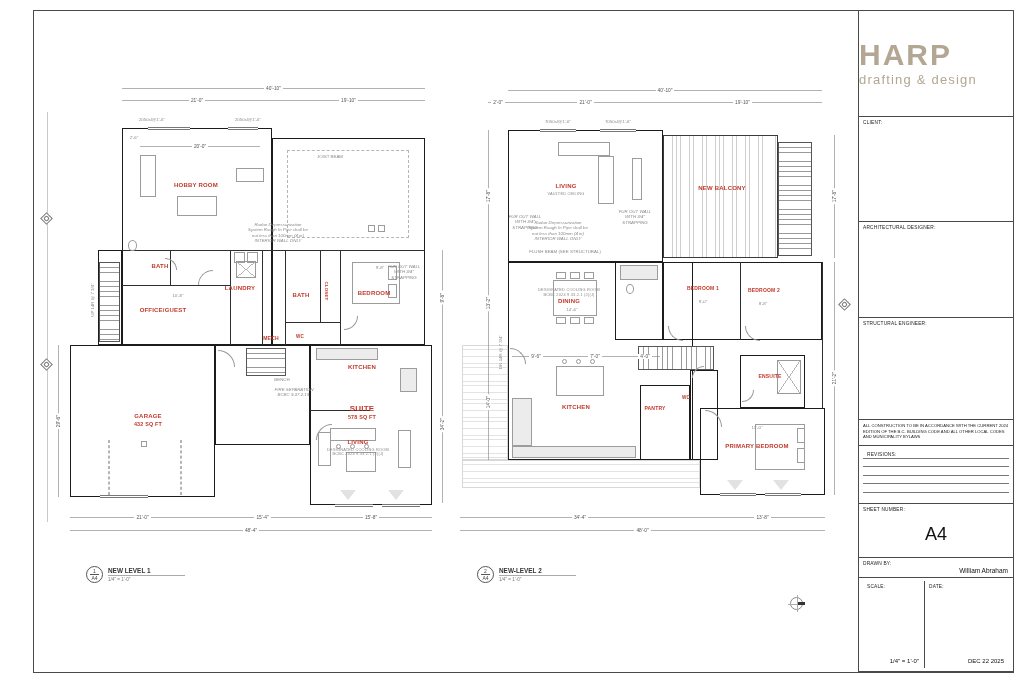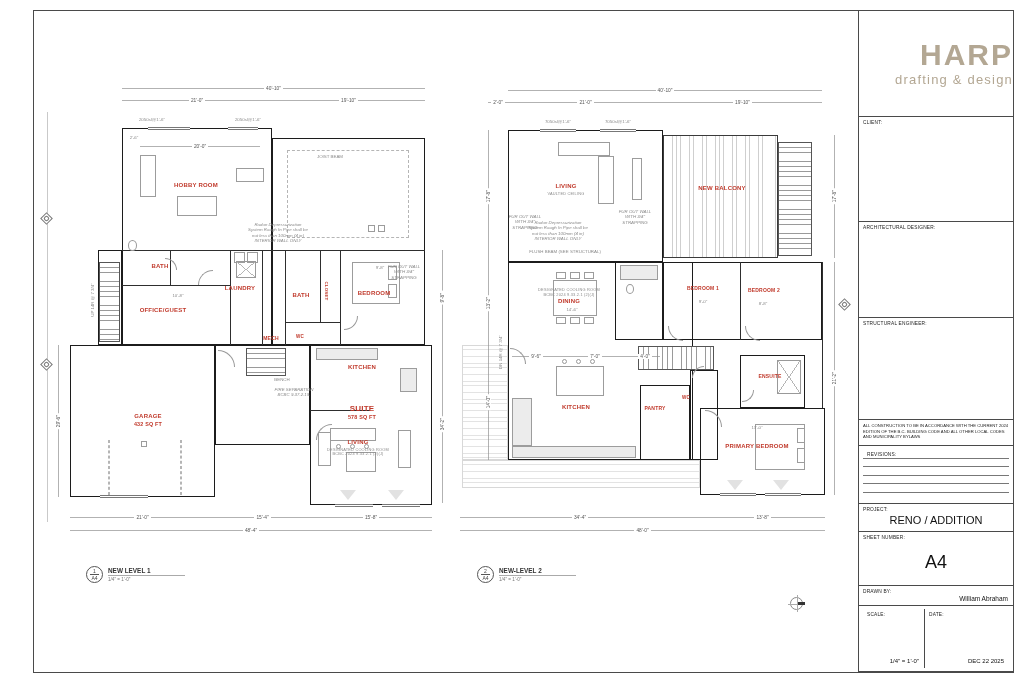--- a/index.html
+++ b/index.html
@@ -54,21 +54,21 @@
   
   .target{position:absolute;width:13px;height:13px;border:0.8px solid #8a8a8a;border-radius:50%;}
   .target::before{content:"";position:absolute;left:-3px;right:-3px;top:50%;height:0.7px;background:#aaa;}
   .target::after{content:"";position:absolute;top:-3px;bottom:-3px;left:50%;width:0.7px;background:#aaa;}
   .target .q{position:absolute;left:50%;top:calc(50% - 1.4px);width:8px;height:2.8px;background:#333;}
   
   .frame{position:absolute;left:33px;top:10px;width:981px;height:663px;border:1px solid #4a4a4a;}
   .tb{position:absolute;left:858px;top:10px;width:156px;height:663px;background:#fff;border:1px solid #4a4a4a;display:flex;flex-direction:column;}
   .tb section{border-bottom:1px solid #4a4a4a;position:relative;padding:3px 4px;}
   .tb .lbl{font-size:4.8px;color:#222;letter-spacing:.2px;}
-  .logo{height:106px;display:flex;flex-direction:column;align-items:flex-end;justify-content:center;border-bottom:1px solid #4a4a4a;}
+  .logo{height:106px;display:flex;flex-direction:column;align-items:flex-start;justify-content:center;border-bottom:1px solid #4a4a4a;}
   .logo .word{font-size:30px;font-weight:bold;color:var(--tan);letter-spacing:2px;line-height:1;}
   .logo .tag{font-size:13px;color:var(--tan);letter-spacing:1.2px;margin-top:2px;}
   .sec-client{height:105px;} .sec-arch{height:96px;} .sec-struct{height:102px;}
   .sec-note{height:26px;} .sec-note p{font-size:4.2px;color:#222;line-height:1.35;}
   .sec-rev{height:58px;display:flex;flex-direction:column;padding:0;}
   .sec-rev .lbl{padding:3px 4px 1px;}
   .sec-rev .row{flex:1;border-top:0.8px solid #777;}
   .sec-proj{height:28px;} .sec-proj .val{font-size:11px;color:#111;text-align:center;margin-top:2px;}
   .sec-num{height:54px;} .sec-num .val{font-size:18px;color:#111;text-align:center;margin-top:12px;}
   .sec-name{height:34px;} .sec-name .val{font-size:11.5px;color:#111;text-align:center;margin-top:4px;}
@@ -384,24 +384,20 @@
     <p>ALL CONSTRUCTION TO BE IN ACCORDANCE WITH THE CURRENT 2024 EDITION OF THE B.C. BUILDING CODE AND ALL OTHER LOCAL CODES AND MUNICIPALITY BYLAWS</p>
   </section>
   <section class="sec-rev">
     <div class="lbl">REVISIONS:</div>
     <div class="row"></div>
     <div class="row"></div>
     <div class="row"></div>
     <div class="row"></div>
     <div class="row"></div>
   </section>
-  <section class="sec-proj">
-    <div class="lbl">PROJECT:</div>
-    <div class="val">RENO / ADDITION</div>
-  </section>
   <section class="sec-num">
     <div class="lbl">SHEET NUMBER:</div>
     <div class="val">A4</div>
   </section>
   <section class="sec-drawn">
     <div class="lbl">DRAWN BY:</div>
     <div class="val">William Abraham</div>
   </section>
   <section class="sec-sd">
     <div class="cell">

